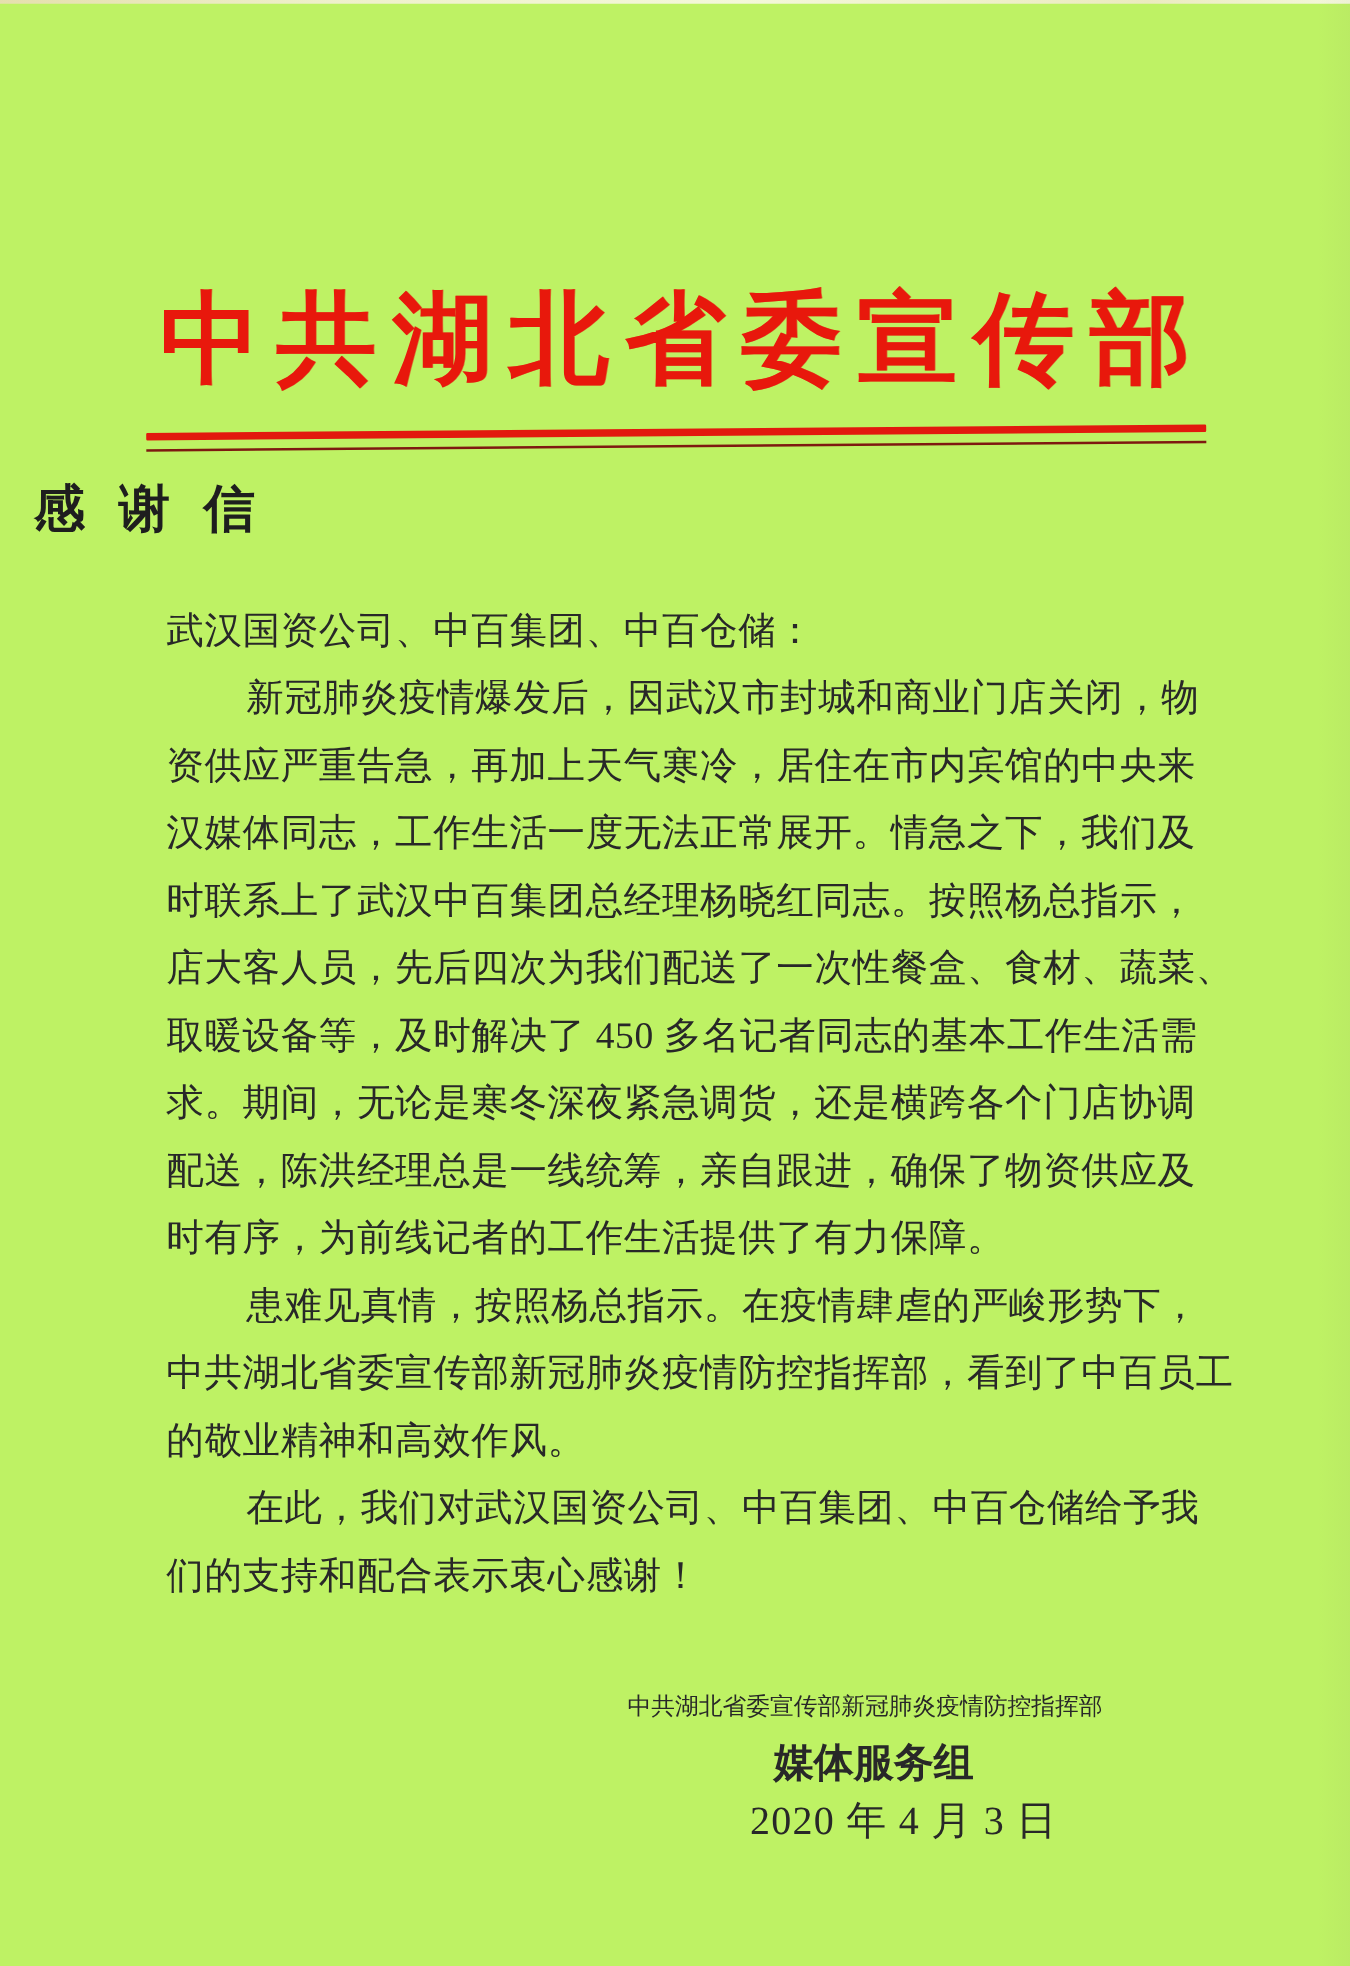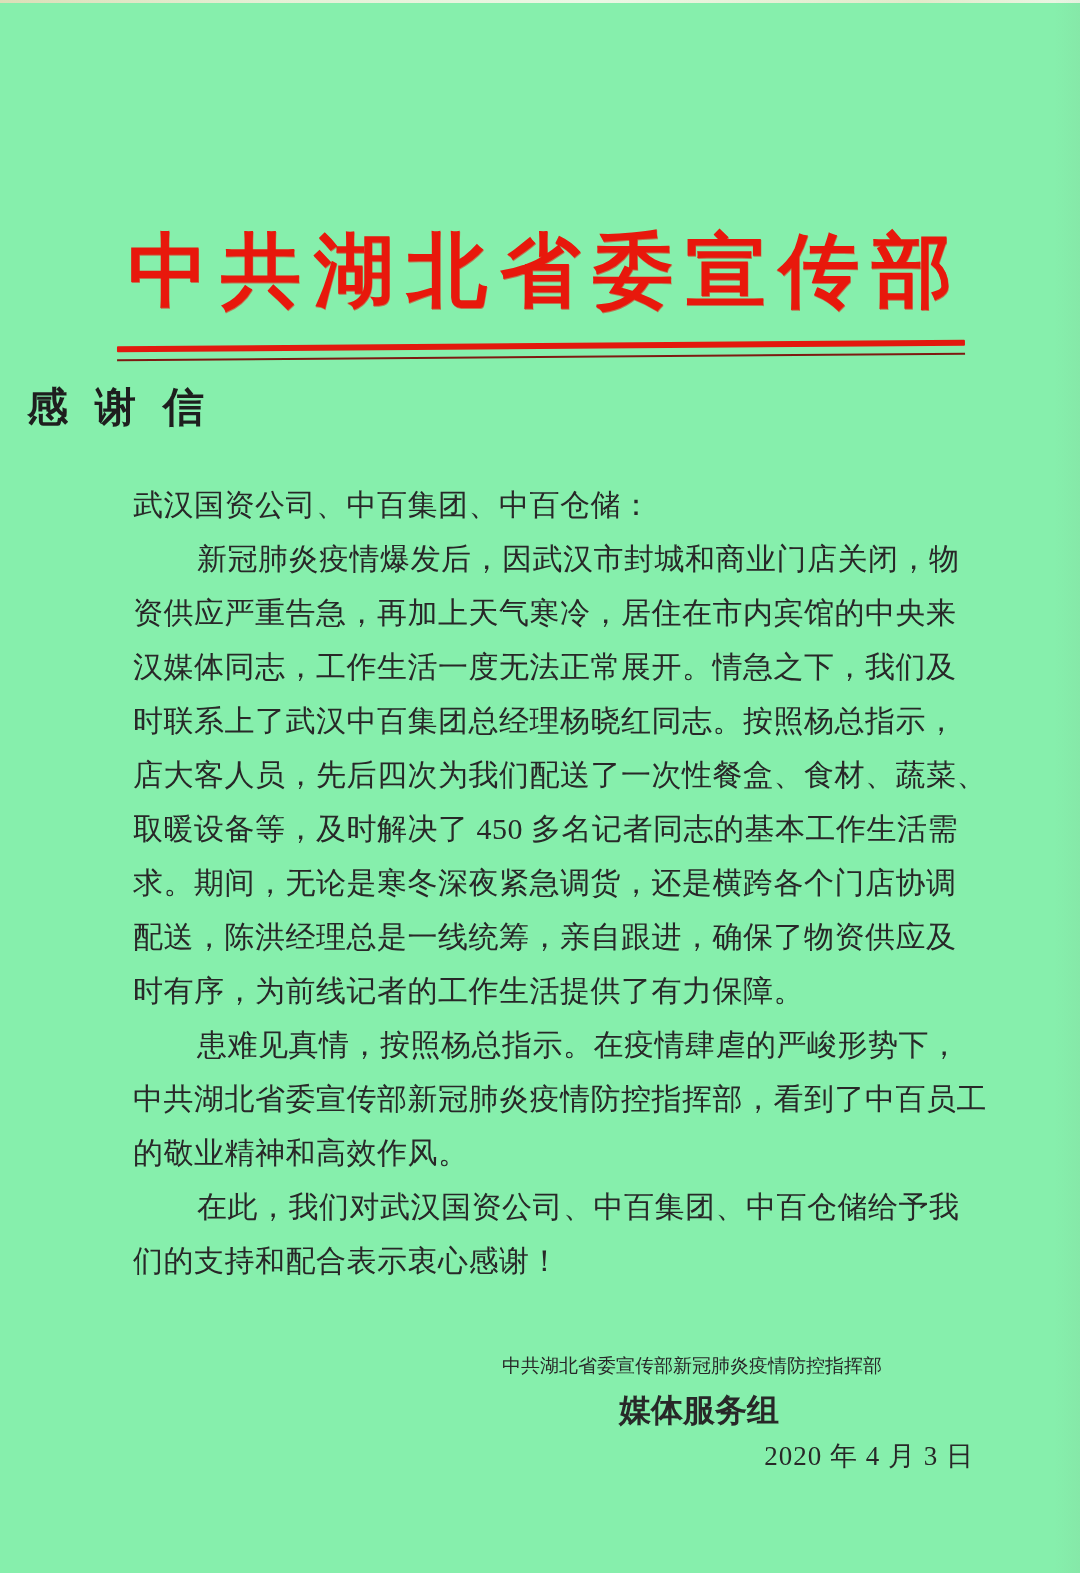--- a/index.html
+++ b/index.html
@@ -5,21 +5,21 @@
   html, body {
     margin: 0;
     padding: 0;
     background: #ffffff;
   }
   .page {
     position: relative;
     width: 1080px;
     height: 1573px;
     margin: 0 auto;
-    background: #86efac;
+    background: #bef264;
     overflow: hidden;
     font-family: "Liberation Serif", "DejaVu Serif", serif;
   }
   
   .scan-top-edge {
     position: absolute;
     top: 0; left: 0; right: 0;
     height: 3px;
     background: linear-gradient(90deg, #ecdcba 0%, #f7f0dd 25%, #fdf9ee 55%, #f3e9cf 85%, #fdf9f0 100%);
     opacity: 0.85;
@@ -109,26 +109,25 @@
     letter-spacing: 0;
   }
   .sig-group {
     font-size: 32px;
     line-height: 45px;
     white-space: nowrap;
     transform: translateX(7px);
     font-weight: bold;
   }
   .sig-date {
-    font-size: 27px;
+    font-size: 32px;
     line-height: 46px;
     white-space: nowrap;
     transform: translateX(31px);
     letter-spacing: 1px;
-    text-align: right;
   }
 </style>
 </head>
 <body>
 
 <div class="page">
   <div class="scan-top-edge"></div>
   <div class="scan-shade-right"></div>
 
   <div class="letterhead">中共湖北省委宣传部</div>

